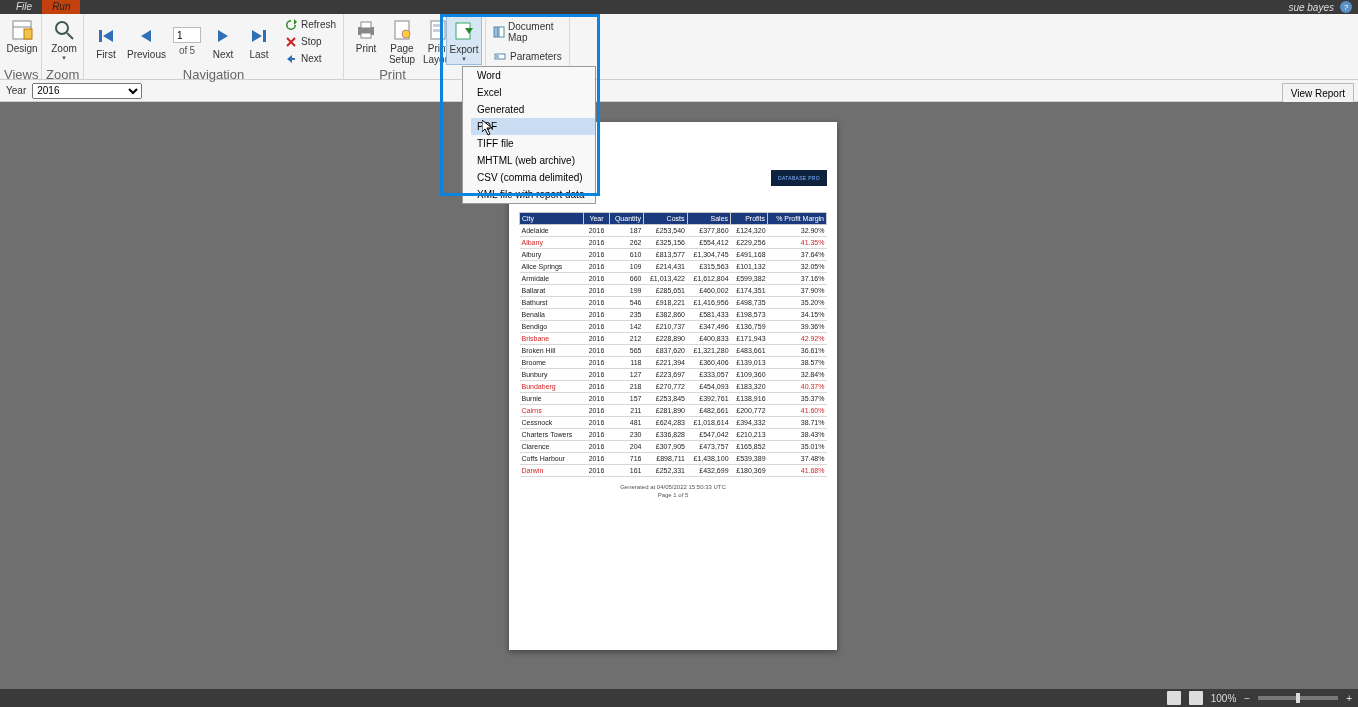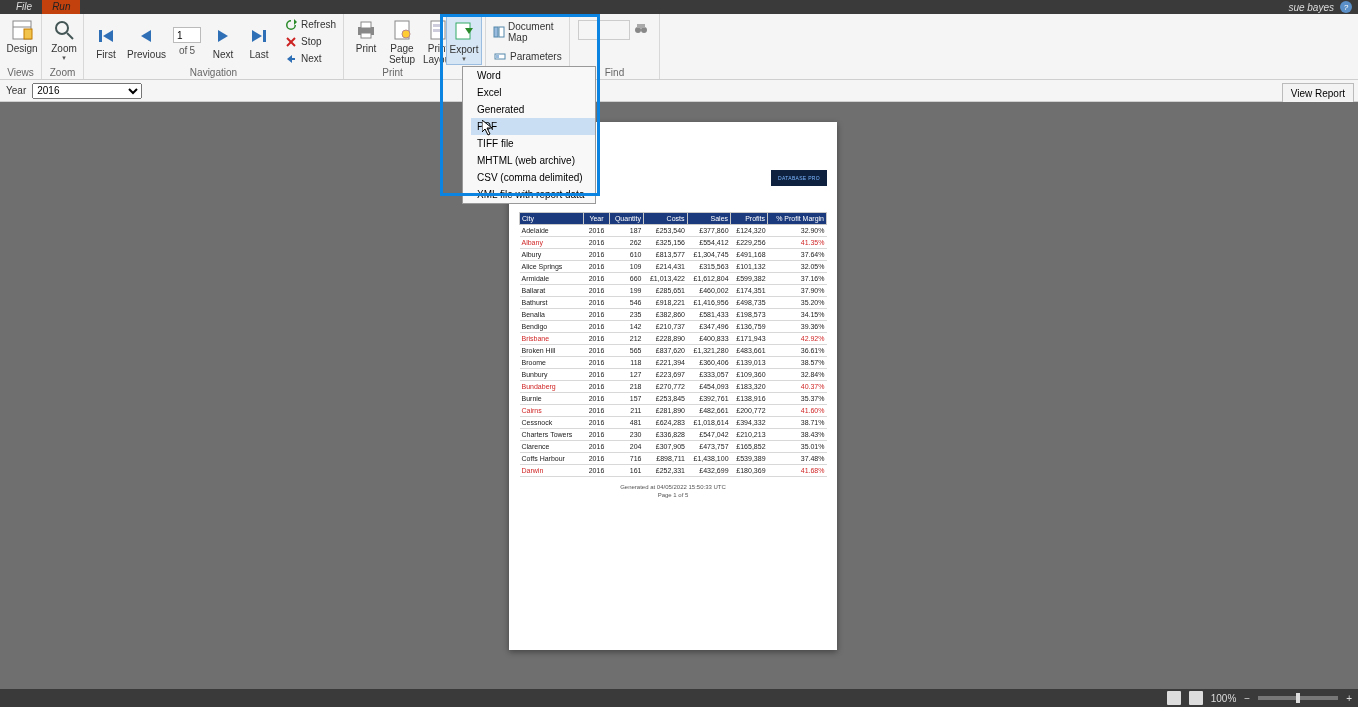--- a/index.html
+++ b/index.html
@@ -10,21 +10,21 @@
 .titlebar .tabs { display: flex; gap: 0; }
 .titlebar .tab { padding: 0 10px; line-height: 14px; cursor: pointer; }
 .titlebar .tab.active { background: #c2410c; color: #222; }
 .titlebar .right { display: flex; align-items: center; gap: 6px; }
 .help-icon { width: 12px; height: 12px; border-radius: 50%; background: #5a8fc7; color: #fff; font-size: 8px; display: flex; align-items: center; justify-content: center; }
 
 
 .ribbon { height: 66px; background: #f5f5f5; border-bottom: 1px solid #cfcfcf; display: flex; font-size: 10px; color: #333; }
 .rgroup { border-right: 1px solid #d8d8d8; display: flex; flex-direction: column; padding: 2px 4px 0 4px; }
 .rgroup .body { flex: 1; display: flex; align-items: flex-start; }
-.rgroup .label { height: 12px; text-align: center; font-size: 10px; color: #666; }
+.rgroup .label { height: 12px; text-align: center; font-size: 13px; color: #666; }
 .bigbtn { display: flex; flex-direction: column; align-items: center; justify-content: space-between; padding: 2px 6px; cursor: pointer; gap: 1px; min-width: 36px; }
 .bigbtn .ic { width: 24px; height: 24px; display: flex; align-items: center; justify-content: center; }
 .bigbtn .txt { font-size: 10px; line-height: 11px; text-align: center; }
 .bigbtn .arrow { font-size: 7px; color: #555; line-height: 6px; }
 .smallbtn { display: flex; align-items: center; gap: 3px; padding: 1px 3px; cursor: pointer; font-size: 10px; }
 .smallbtn .ic { width: 14px; height: 14px; display: flex; align-items: center; justify-content: center; }
 .navpage { display: flex; flex-direction: column; align-items: center; gap: 2px; padding: 2px 4px; }
 .navpage .inrow { display: flex; align-items: center; gap: 3px; }
 .navpage input { width: 28px; height: 16px; font-size: 10px; text-align: left; padding-left: 3px; border: 1px solid #bbb; }
 .searchbox { border: 1px solid #ccc; width: 52px; height: 20px; margin: 4px 2px 0 4px; }
@@ -262,33 +262,20 @@
               <rect x="1" y="4" width="10" height="5" fill="#fff" stroke="#58a"></rect>
               <rect x="2" y="5" width="3" height="3" fill="#9bd"></rect>
             </svg>
           </div>
         <span>Parameters</span>
       </div>
     </div>
     <div class="label"></div>
   </div>
 
-  <div class="rgroup" style="width:90px">
-    <div class="body" style="align-items:flex-start">
-      <div class="searchbox"></div>
-      <div class="findbtn">
-        <svg width="14" height="14">
-            <circle cx="4" cy="8" r="3" fill="#888"></circle>
-            <circle cx="10" cy="8" r="3" fill="#888"></circle>
-            <rect x="3" y="2" width="8" height="4" fill="#aaa"></rect>
-          </svg>
-      </div>
-    </div>
-    <div class="label">Find</div>
-  </div>
 </div>
 
 <div class="parambar">
   <span>Year</span>
   <select>
     <option>2016</option>
   </select>
 </div>
 <button class="viewreport">View Report</button>
 

